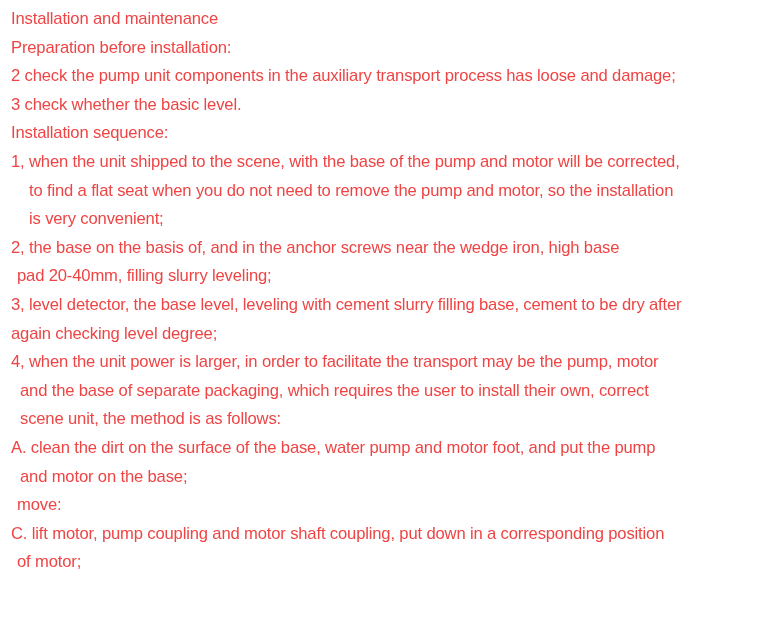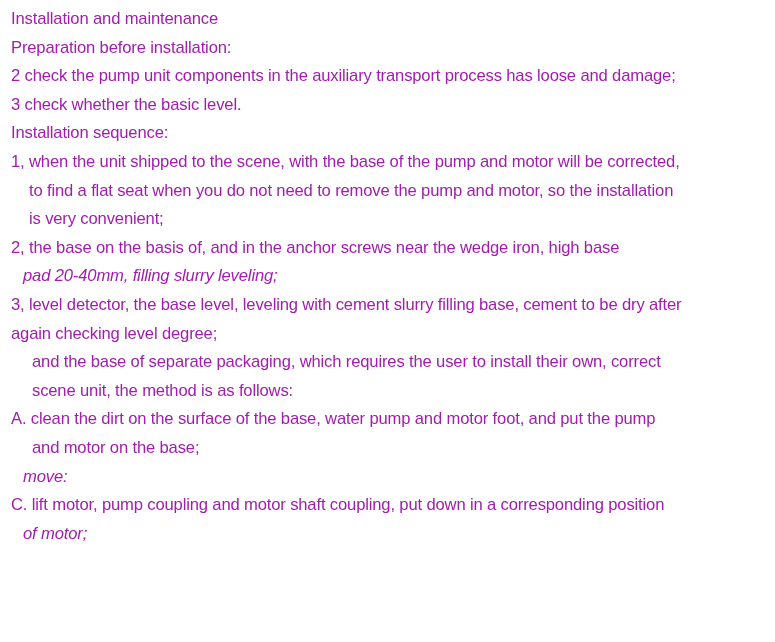--- a/index.html
+++ b/index.html
@@ -10,49 +10,50 @@
   .page {
     position: relative;
     width: 775px;
     height: 642px;
     background: #ffffff;
     overflow: hidden;
     font-family: "Liberation Sans", "DejaVu Sans", sans-serif;
     font-size: 16.6px;
     letter-spacing: -0.15px;
     line-height: 28.6px;
-    color: #a21caf;
+    color: #ef4444;
     box-sizing: border-box;
     padding-top: 5px;
   }
   .line {
     white-space: nowrap;
     overflow: hidden;
   }
   .indent-0 { padding-left: 11px; }
   .indent-1 { padding-left: 29px; }
-  .indent-2 { padding-left: 32px; }
-  .indent-3 { padding-left: 23px; font-style: italic; }
+  .indent-2 { padding-left: 20px; }
+  .indent-3 { padding-left: 17px; }
 </style>
 </head>
 <body>
 
 <div class="page">
   <div class="line indent-0">Installation and maintenance</div>
   <div class="line indent-0">Preparation before installation:</div>
   <div class="line indent-0">2 check the pump unit components in the auxiliary transport process has loose and damage;</div>
   <div class="line indent-0">3 check whether the basic level.</div>
   <div class="line indent-0">Installation sequence:</div>
   <div class="line indent-0">1, when the unit shipped to the scene, with the base of the pump and motor will be corrected,</div>
   <div class="line indent-1">to find a flat seat when you do not need to remove the pump and motor, so the installation</div>
   <div class="line indent-1">is very convenient;</div>
   <div class="line indent-0">2, the base on the basis of, and in the anchor screws near the wedge iron, high base</div>
   <div class="line indent-3">pad 20-40mm, filling slurry leveling;</div>
   <div class="line indent-0">3, level detector, the base level, leveling with cement slurry filling base, cement to be dry after</div>
   <div class="line indent-0">again checking level degree;</div>
+  <div class="line indent-0">4, when the unit power is larger, in order to facilitate the transport may be the pump, motor</div>
   <div class="line indent-2">and the base of separate packaging, which requires the user to install their own, correct</div>
   <div class="line indent-2">scene unit, the method is as follows:</div>
   <div class="line indent-0">A. clean the dirt on the surface of the base, water pump and motor foot, and put the pump</div>
   <div class="line indent-2">and motor on the base;</div>
   <div class="line indent-3">move:</div>
   <div class="line indent-0">C. lift motor, pump coupling and motor shaft coupling, put down in a corresponding position</div>
   <div class="line indent-3">of motor;</div>
 </div>
 
 </body></html>

